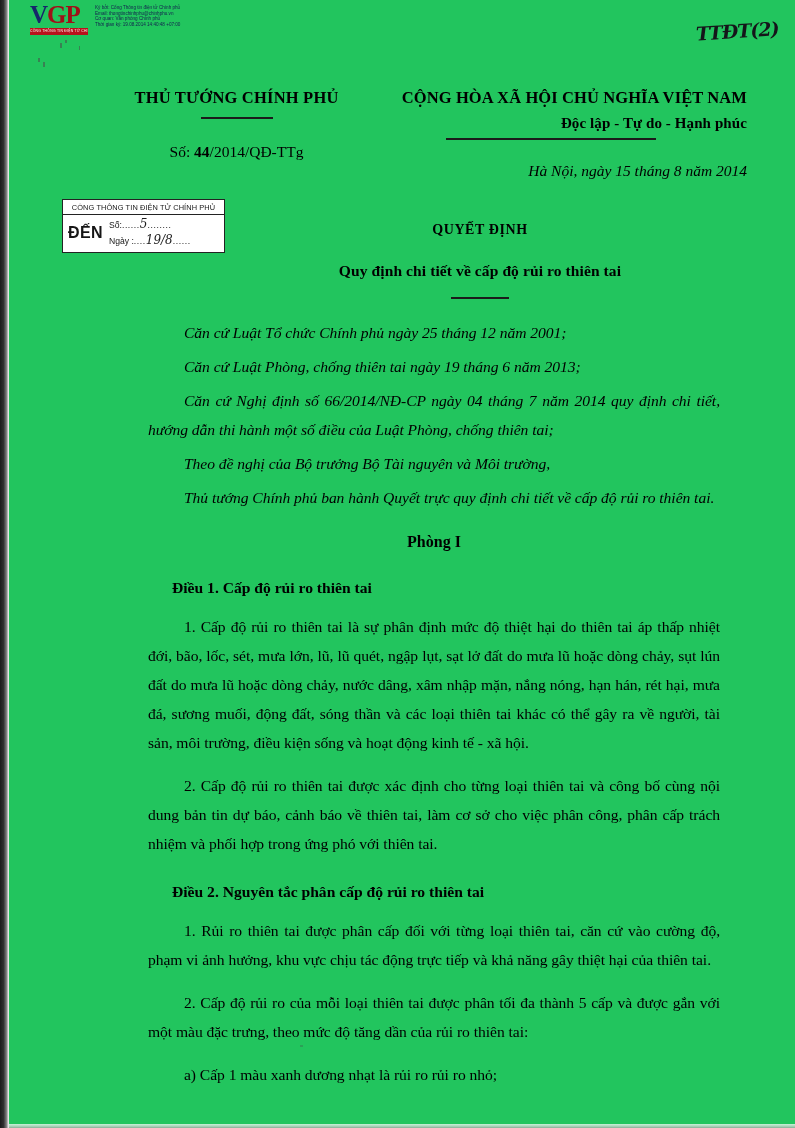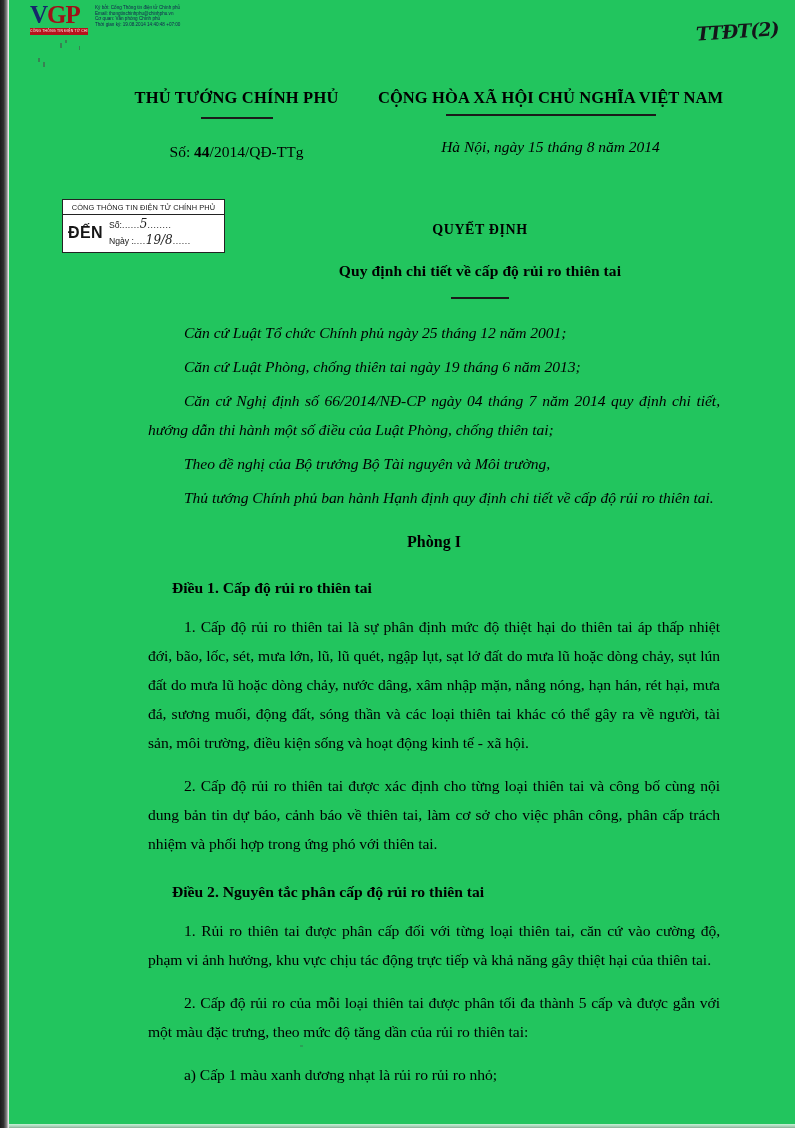--- a/index.html
+++ b/index.html
@@ -118,21 +118,21 @@
     display: flex;
   }
   .hdr-left {
     width: 345px;
     text-align: center;
     padding-left: 110px;
     box-sizing: border-box;
   }
   .hdr-right {
     flex: 1;
-    text-align: center;
+    text-align: right;
     padding-right: 48px;
     box-sizing: border-box;
   }
   .hdr-org {
     font-size: 16.5px;
     font-weight: bold;
     letter-spacing: .2px;
     white-space: nowrap;
   }
   .hdr-nation {
@@ -324,20 +324,21 @@
 
   <div class="doc-header">
     <div class="hdr-left">
       <div class="hdr-org">THỦ TƯỚNG CHÍNH PHỦ</div>
       <div class="rule-short"></div>
       <div class="hdr-number"><span>Số:</span>
         <b>44</b><span>/2014/QĐ-TTg</span></div>
     </div>
     <div class="hdr-right">
       <div class="hdr-nation">CỘNG HÒA XÃ HỘI CHỦ NGHĨA VIỆT NAM</div>
+      <div class="hdr-motto">Độc lập - Tự do - Hạnh phúc</div>
       <div class="rule-motto"></div>
       <div class="hdr-place">Hà Nội, ngày 15 tháng 8 năm 2014</div>
     </div>
   </div>
 
   <div class="stamp">
     <div class="stamp-title">CỔNG THÔNG TIN ĐIỆN TỬ CHÍNH PHỦ</div>
     <div class="stamp-body">
       <div class="stamp-den">ĐẾN</div>
       <div class="stamp-fields">
@@ -352,21 +353,21 @@
     <div class="title-sub">Quy định chi tiết về cấp độ rủi ro thiên tai</div>
     <div class="rule-title"></div>
   </div>
 
   <div class="body-col">
 
     <p class="para italic">Căn cứ Luật Tổ chức Chính phủ ngày 25 tháng 12 năm 2001;</p>
     <p class="para italic">Căn cứ Luật Phòng, chống thiên tai ngày 19 tháng 6 năm 2013;</p>
     <p class="para italic">Căn cứ Nghị định số 66/2014/NĐ-CP ngày 04 tháng 7 năm 2014 quy định chi tiết, hướng dẫn thi hành một số điều của Luật Phòng, chống thiên tai;</p>
     <p class="para italic">Theo đề nghị của Bộ trưởng Bộ Tài nguyên và Môi trường,</p>
-    <p class="para italic tight">Thủ tướng Chính phủ ban hành Hạnh định quy định chi tiết về cấp độ rủi ro thiên tai.</p>
+    <p class="para italic tight">Thủ tướng Chính phủ ban hành Quyết trực quy định chi tiết về cấp độ rủi ro thiên tai.</p>
 
     <div class="chapter">
       <div class="chapter-num">Phòng I</div>
     </div>
 
     <div class="article">Điều 1. Cấp độ rủi ro thiên tai</div>
     <p class="para">1. Cấp độ rủi ro thiên tai là sự phân định mức độ thiệt hại do thiên tai áp thấp nhiệt đới, bão, lốc, sét, mưa lớn, lũ, lũ quét, ngập lụt, sạt lở đất do mưa lũ hoặc dòng chảy, sụt lún đất do mưa lũ hoặc dòng chảy, nước dâng, xâm nhập mặn, nắng nóng, hạn hán, rét hại, mưa đá, sương muối, động đất, sóng thần và các loại thiên tai khác có thể gây ra về người, tài sản, môi trường, điều kiện sống và hoạt động kinh tế - xã hội.</p>
     <div class="gap-sm"></div>
     <p class="para">2. Cấp độ rủi ro thiên tai được xác định cho từng loại thiên tai và công bố cùng nội dung bản tin dự báo, cảnh báo về thiên tai, làm cơ sở cho việc phân công, phân cấp trách nhiệm và phối hợp trong ứng phó với thiên tai.</p>
 

